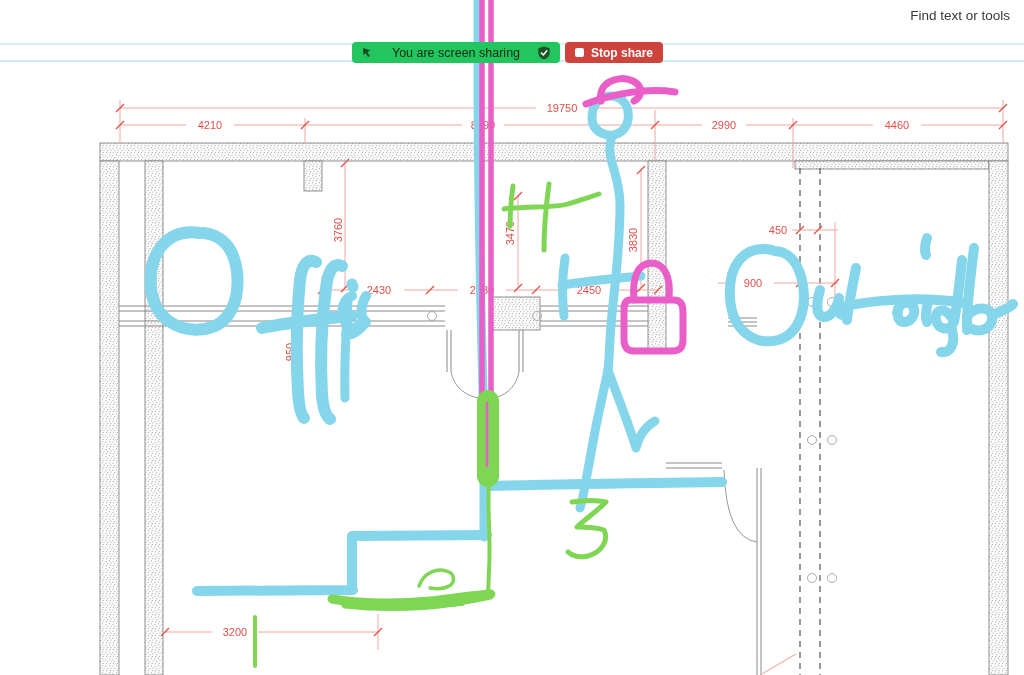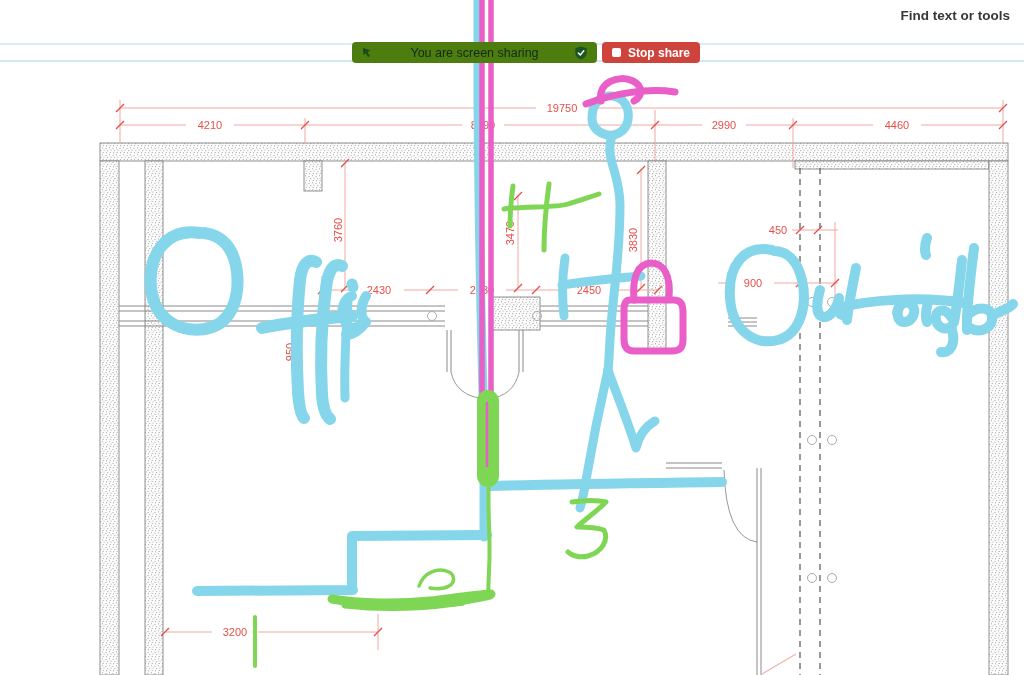--- a/index.html
+++ b/index.html
@@ -2,24 +2,24 @@
 <html><head>
 <meta charset="utf-8">
 <style>
   html,body{margin:0;padding:0;background:#fff;}
   .stage{position:relative;width:1024px;height:675px;background:#fff;overflow:hidden;
          font-family:"Liberation Sans",sans-serif;}
   .win-line{position:absolute;left:0;width:1024px;height:2px;z-index:1;}
   .win-line.a{top:43px;background:#daeff5;}
   .win-line.b{top:60px;background:#cfeaf2;}
   .plan-svg{position:absolute;left:0;top:0;z-index:2;}
-  .find-text{position:absolute;top:8px;right:14px;z-index:4;font-size:13.5px;color:#383838;font-weight:bold;}
+  .find-text{position:absolute;top:8px;right:14px;z-index:4;font-size:13.5px;color:#383838;}
   .banner{position:absolute;left:352px;top:42px;height:21px;display:flex;gap:5px;z-index:5;}
-  .banner-green{background:#4d7c0f;border-radius:4px;display:flex;align-items:center;
-                width:245px;padding:0 9px;box-sizing:border-box;justify-content:space-between;}
+  .banner-green{background:#22c55e;border-radius:4px;display:flex;align-items:center;
+                width:208px;padding:0 9px;box-sizing:border-box;justify-content:space-between;}
   .banner-msg{font-size:12.5px;color:#142a14;white-space:nowrap;}
   .banner-red{background:#ce443d;border-radius:4px;display:flex;align-items:center;gap:7px;
               padding:0 10px;cursor:pointer;font-weight:bold;}
   .stop-label{font-size:12px;color:#fff;white-space:nowrap;}
   .stop-square{width:9px;height:9px;background:#fff;border-radius:2px;}
   .icon-svg{display:block;}
   text{font-family:"Liberation Sans",sans-serif;}
 </style>
 </head>
 <body>

